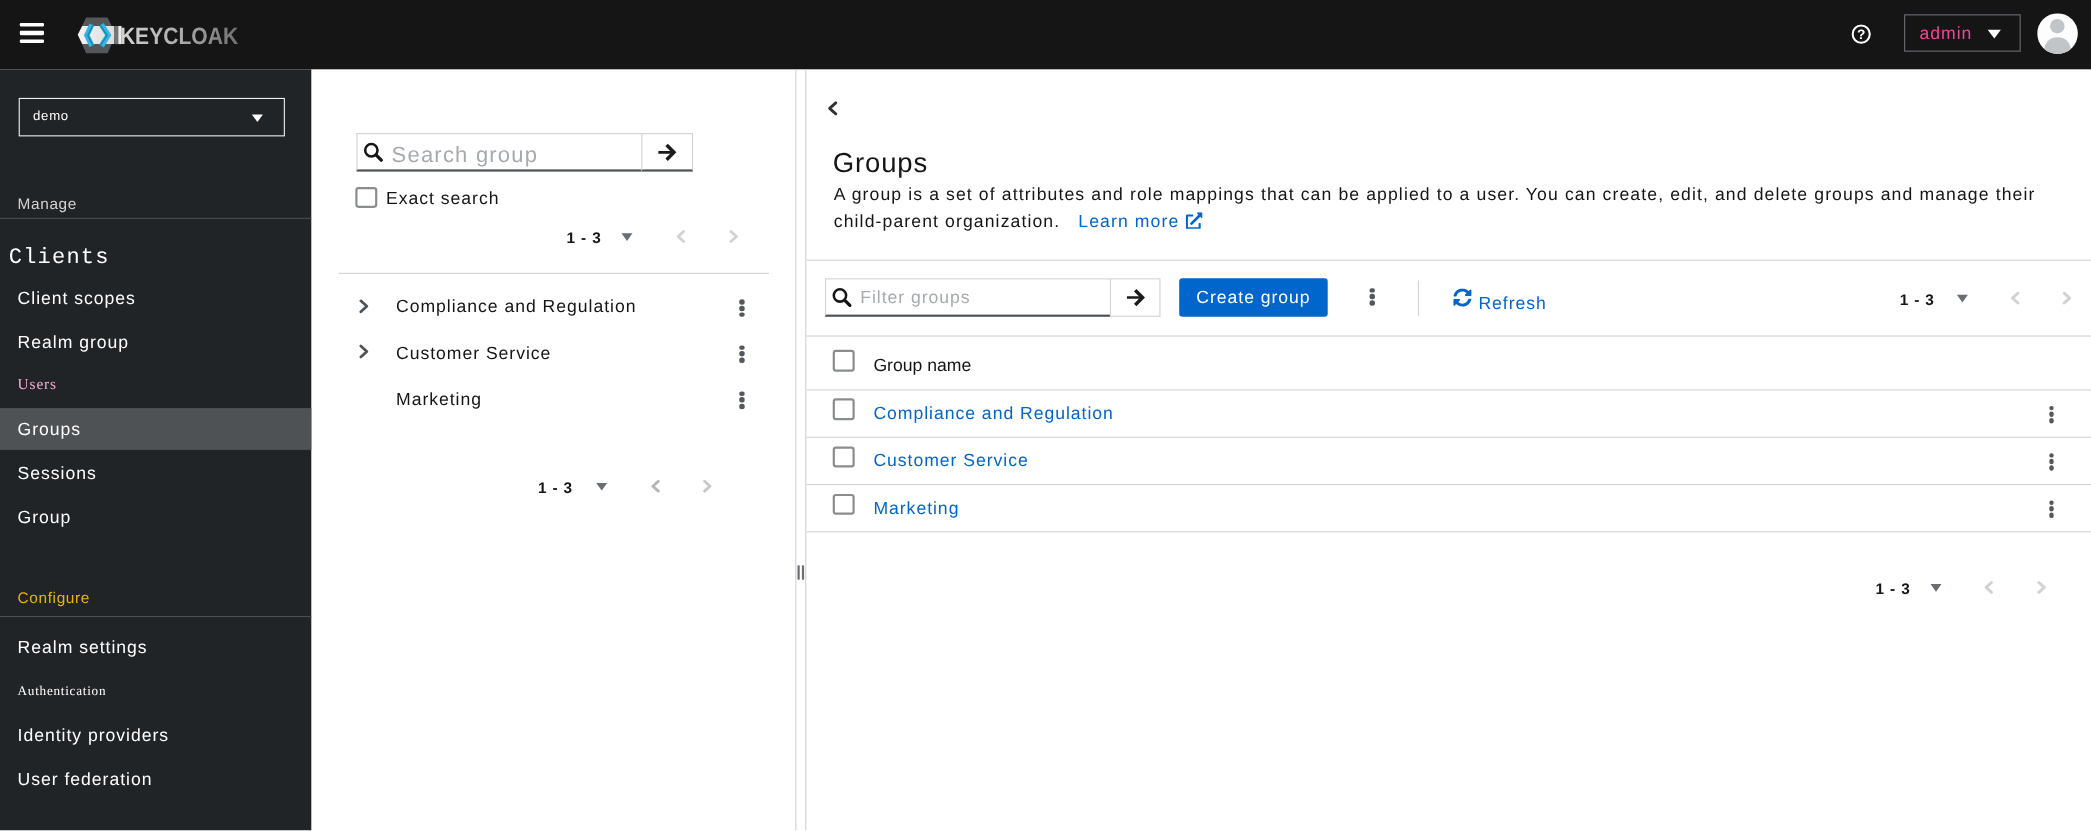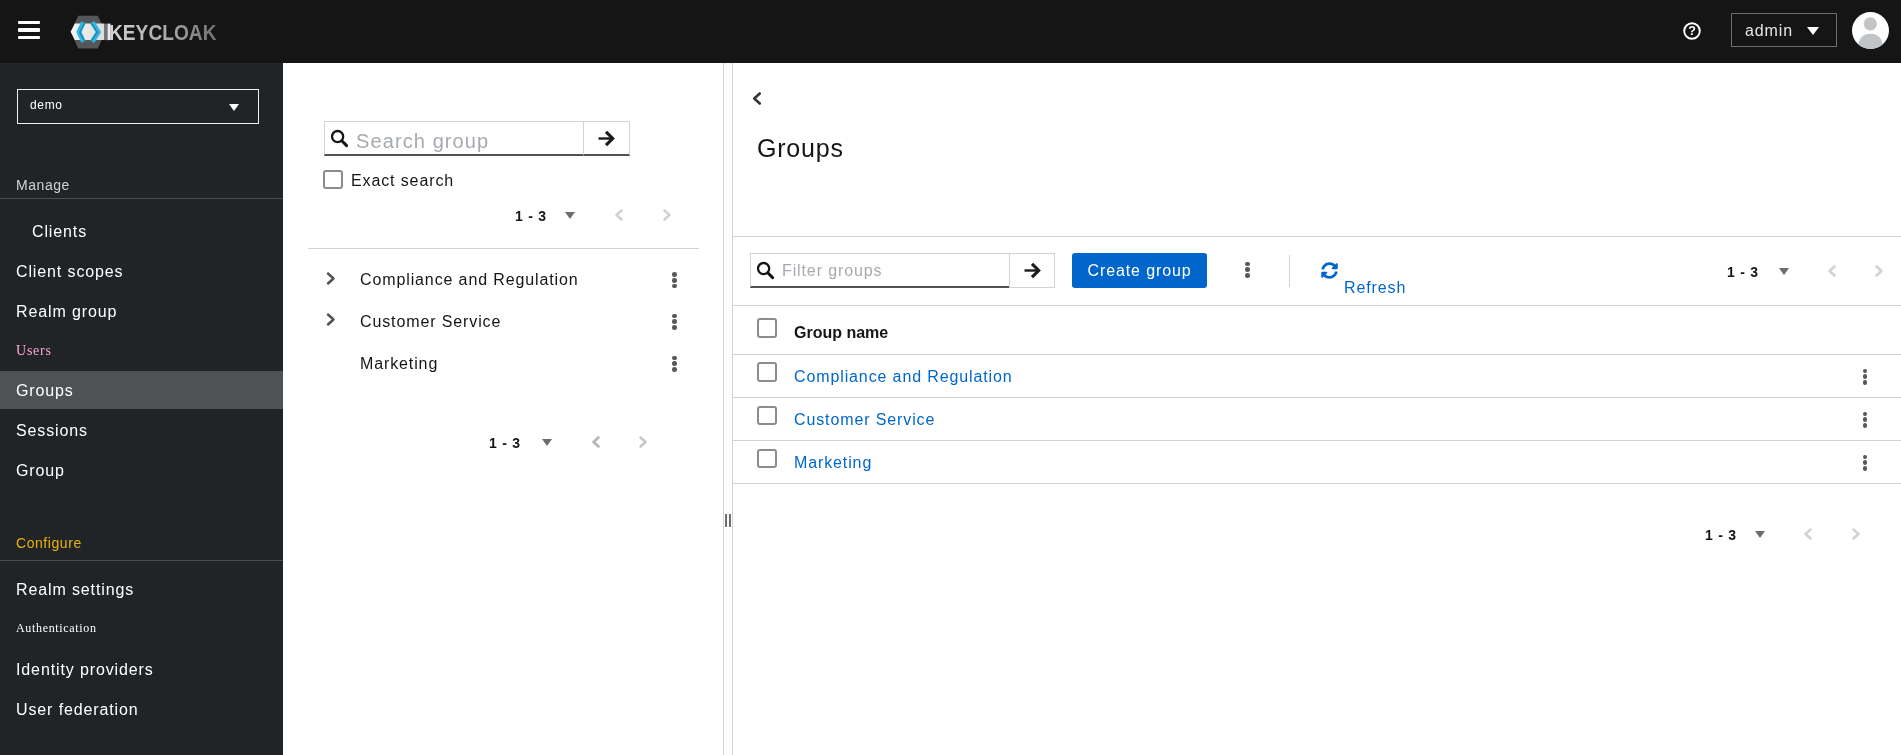--- a/index.html
+++ b/index.html
@@ -46,21 +46,21 @@
       <polyline points="23.3,11.2 29.3,20.2 23.3,29" fill="none" stroke="#1a8cb4" stroke-width="1.5"></polyline>
       <text x="41" y="27.6" font-family="Liberation Sans, sans-serif" font-weight="bold" font-size="21.5" textLength="107.5" lengthAdjust="spacingAndGlyphs" fill="url(#wm)">KEYCLOAK</text>
     </svg>
 
     <svg class="abs" style="left:1683px;top:22px;" width="18" height="18" viewBox="0 0 18 18">
       <circle cx="9" cy="9" r="7.8" fill="none" stroke="#fff" stroke-width="1.9"></circle>
       <text x="9" y="13.2" text-anchor="middle" font-family="Liberation Sans, sans-serif" font-size="12.5" font-weight="bold" fill="#fff">?</text>
     </svg>
 
     <div class="abs" style="left:1731px;top:13px;width:106px;height:34px;border:1px solid #6a6e73;"></div>
-    <div class="abs" style="left:1745px;top:22px;font-size:16px;color:#e5e5e5;letter-spacing:0.055em;">admin</div>
+    <div class="abs" style="left:1745px;top:22px;font-size:16px;color:#ec4899;letter-spacing:0.055em;">admin</div>
     <div class="abs" style="left:1807px;top:27px;width:0;height:0;border-left:6.5px solid transparent;border-right:6.5px solid transparent;border-top:8px solid #fff;"></div>
 
     <svg class="abs" style="left:1852px;top:12px;" width="37" height="37" viewBox="0 0 37 37">
       <defs>
           <clipPath id="avc">
             <circle cx="18.5" cy="18.5" r="18.5"></circle>
           </clipPath>
         </defs>
       <circle cx="18.5" cy="18.5" r="18.5" fill="#fdfdfd"></circle>
       <g clip-path="url(#avc)" fill="#c2c5c7">
@@ -74,21 +74,21 @@
 
     <div class="abs" style="left:17px;top:26px;width:242px;height:35px;border:1px solid #f0f0f0;"></div>
     <div class="abs" style="left:30px;top:35px;font-size:12px;color:#fff;letter-spacing:0.055em;">demo</div>
     <div class="abs" style="left:229px;top:41px;width:0;height:0;border-left:5.5px solid transparent;border-right:5.5px solid transparent;border-top:7px solid #fff;"></div>
 
     <div class="abs" style="left:16px;top:114px;font-size:14px;color:#d2d2d2;letter-spacing:0.04em;">Manage</div>
     <div class="abs" style="left:0;top:134.5px;width:283px;height:1px;background:#4a4e52;"></div>
 
     <div class="abs" style="left:0;top:308px;width:283px;height:38px;background:#4f5255;"></div>
 
-    <div class="abs" style="left:32px;top:160px;font-size:16px;color:#fff;letter-spacing:0.055em;">Clients</div>
+    <div class="abs" style="left:8px;top:160px;font-size:20px;color:#fff;letter-spacing:0.055em;font-family:Liberation Mono, monospace;">Clients</div>
     <div class="abs" style="left:16px;top:200px;font-size:16px;color:#fff;letter-spacing:0.055em;">Client scopes</div>
     <div class="abs" style="left:16px;top:240px;font-size:16px;color:#fff;letter-spacing:0.055em;">Realm group</div>
     <div class="abs" style="left:16px;top:279.5px;font-size:14px;color:#f9a8d4;letter-spacing:0.055em;font-family:Liberation Serif, serif;">Users</div>
     <div class="abs" style="left:16px;top:319px;font-size:16px;color:#fff;letter-spacing:0.055em;">Groups</div>
     <div class="abs" style="left:16px;top:359px;font-size:16px;color:#fff;letter-spacing:0.055em;">Sessions</div>
     <div class="abs" style="left:16px;top:399px;font-size:16px;color:#fff;letter-spacing:0.055em;">Group</div>
 
     <div class="abs" style="left:16px;top:472px;font-size:14px;color:#eab308;letter-spacing:0.04em;">Configure</div>
     <div class="abs" style="left:0;top:497px;width:283px;height:1px;background:#4a4e52;"></div>
 
@@ -161,20 +161,25 @@
     <path d="M8.5 2.5 L3.5 7 L8.5 11.5" fill="none" stroke="#b5b5b5" stroke-width="2.6" stroke-linecap="round" stroke-linejoin="round"></path>
   </svg>
   <svg class="abs" style="left:637px;top:435px;" width="12" height="14" viewBox="0 0 12 14">
     <path d="M3.5 2.5 L8.5 7 L3.5 11.5" fill="none" stroke="#c8c8c8" stroke-width="2.6" stroke-linecap="round" stroke-linejoin="round"></path>
   </svg>
 
   <svg class="abs" style="left:751px;top:91px;" width="12" height="15" viewBox="0 0 12 15">
     <path d="M8.8 2.5 L3.2 7.5 L8.8 12.5" fill="none" stroke="#333" stroke-width="2.6" stroke-linecap="round" stroke-linejoin="round"></path>
   </svg>
   <div class="abs" style="left:757px;top:134px;font-size:25px;color:#151515;letter-spacing:0.8px;">Groups</div>
+  <div class="abs" style="left:758px;top:166px;width:1125px;font-size:16px;line-height:24px;color:#151515;letter-spacing:0.063em;">A group is a set of attributes and role mappings that can be applied to a user. You can create, edit, and delete groups and manage their<br>child-parent organization.&nbsp;&nbsp; <span style="color:#0066cc;">Learn more</span>
+    <svg style="vertical-align:-2px;" width="15.5" height="15.5" viewBox="0 0 512 512">
+      <path fill="#0066cc" d="M432,320H400a16,16,0,0,0-16,16V448H64V128H208a16,16,0,0,0,16-16V80a16,16,0,0,0-16-16H48A48,48,0,0,0,0,112V464a48,48,0,0,0,48,48H400a48,48,0,0,0,48-48V336A16,16,0,0,0,432,320ZM488,0h-128c-21.37,0-32.05,25.91-17,41l35.73,35.73L135,320.37a24,24,0,0,0,0,34L157.67,377a24,24,0,0,0,34,0L435.28,133.32,471,169c15,15,41,4.5,41-17V24A24,24,0,0,0,488,0Z"></path>
+    </svg>
+  </div>
   <div class="abs hline" style="left:733px;top:236px;width:1168px;"></div>
 
   <div class="abs" style="left:750px;top:253px;width:259px;height:35px;border:1px solid #d2d2d2;border-right:none;border-bottom:2px solid #4f5255;"></div>
   <div class="abs" style="left:1009px;top:253px;width:46px;height:35px;border:1px solid #d2d2d2;"></div>
   <svg class="abs" style="left:756px;top:261px;" width="19" height="19" viewBox="0 0 19 19">
     <circle cx="7.6" cy="7.6" r="5.6" fill="none" stroke="#151515" stroke-width="2.3"></circle>
     <line x1="11.8" y1="11.8" x2="16.6" y2="16.6" stroke="#151515" stroke-width="3" stroke-linecap="round"></line>
   </svg>
   <div class="abs" style="left:782px;top:262px;font-size:16px;color:#a6aaae;letter-spacing:0.055em;">Filter groups</div>
   <svg class="abs" style="left:1022px;top:260px;" width="21" height="21" viewBox="0 0 21 21">
@@ -184,34 +189,34 @@
   <div class="abs" style="left:1072px;top:253px;width:135px;height:35px;background:#0066cc;border-radius:3px;color:#fff;font-size:16px;letter-spacing:0.055em;text-align:center;line-height:35px;">Create group</div>
   <div class="abs kebab" style="left:1245px;top:261px;">
       <span></span>
       <span></span>
       <span></span>
     </div>
   <div class="abs" style="left:1289px;top:255px;width:1px;height:32px;background:#d2d2d2;"></div>
   <svg class="abs" style="left:1321px;top:262px;" width="17" height="17" viewBox="0 0 512 512">
     <path fill="#0066cc" d="M370.72 133.28C339.458 104.008 298.888 88.052 255.848 88c-77.458-.068-144.328 53.178-162.791 126.85-1.344 5.363-6.122 9.15-11.651 9.15H24.103c-7.498 0-13.194-6.807-11.807-14.176C33.933 94.924 134.813 8 256 8c66.448 0 126.791 26.136 171.315 68.685L463.03 40.97C478.149 25.851 504 36.559 504 57.941V192c0 13.255-10.745 24-24 24H345.941c-21.382 0-32.09-25.851-16.971-40.971l41.75-41.749zM32 296h134.059c21.382 0 32.09 25.851 16.971 40.971l-41.75 41.75c31.262 29.273 71.835 45.229 114.876 45.28 77.418.07 144.315-53.144 162.787-126.849 1.344-5.363 6.122-9.15 11.651-9.15h57.304c7.498 0 13.194 6.807 11.807 14.176C478.067 417.076 377.187 504 256 504c-66.448 0-126.791-26.136-171.315-68.685L48.97 471.03C33.851 486.149 8 475.441 8 454.059V320c0-13.255 10.745-24 24-24z"></path>
   </svg>
-  <div class="abs" style="left:1344px;top:279px;font-size:16px;color:#0066cc;letter-spacing:0.055em;">Refresh</div>
+  <div class="abs" style="left:1344px;top:268px;font-size:16px;color:#0066cc;letter-spacing:0.055em;">Refresh</div>
 
   <div class="abs pgnum" style="left:1727px;top:264px;">1 - 3</div>
   <div class="abs caret" style="left:1779px;top:268px;"></div>
   <svg class="abs" style="left:1826px;top:264px;" width="12" height="14" viewBox="0 0 12 14">
     <path d="M8.5 2.5 L3.5 7 L8.5 11.5" fill="none" stroke="#d2d2d2" stroke-width="2.6" stroke-linecap="round" stroke-linejoin="round"></path>
   </svg>
   <svg class="abs" style="left:1873px;top:264px;" width="12" height="14" viewBox="0 0 12 14">
     <path d="M3.5 2.5 L8.5 7 L3.5 11.5" fill="none" stroke="#d2d2d2" stroke-width="2.6" stroke-linecap="round" stroke-linejoin="round"></path>
   </svg>
 
   <div class="abs hline" style="left:733px;top:305px;width:1168px;"></div>
   <div class="abs cbx" style="left:757px;top:318px;"></div>
-  <div class="abs" style="left:794px;top:324px;font-size:16px;font-weight:bold;color:#151515;">Group name</div>
+  <div class="abs" style="left:794px;top:324px;font-size:16px;font-weight:normal;color:#151515;">Group name</div>
   <div class="abs hline" style="left:733px;top:354px;width:1168px;"></div>
 
   <div class="abs cbx" style="left:757px;top:362px;"></div>
   <div class="abs" style="left:794px;top:368px;font-size:16px;color:#0066cc;letter-spacing:0.055em;">Compliance and Regulation</div>
   <div class="abs kebab" style="left:1862.5px;top:368px;">
       <span></span>
       <span></span>
       <span></span>
     </div>
   <div class="abs hline" style="left:733px;top:397px;width:1168px;"></div>

